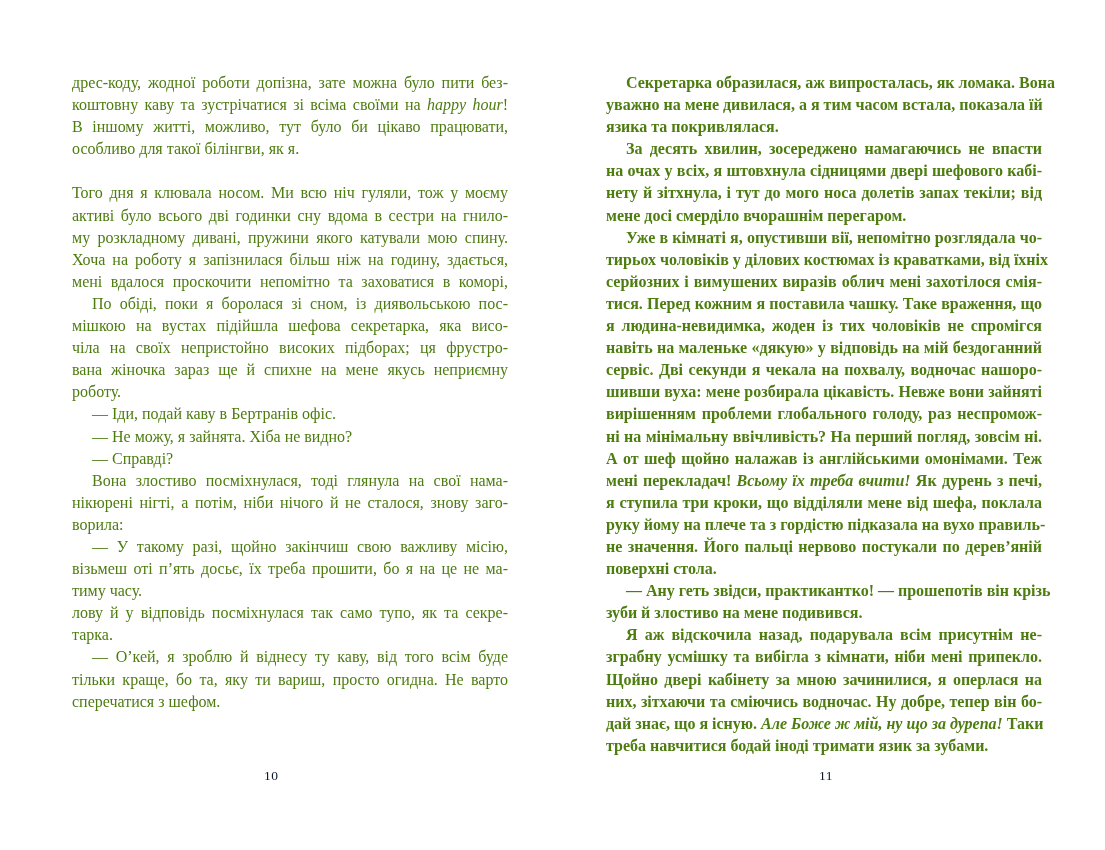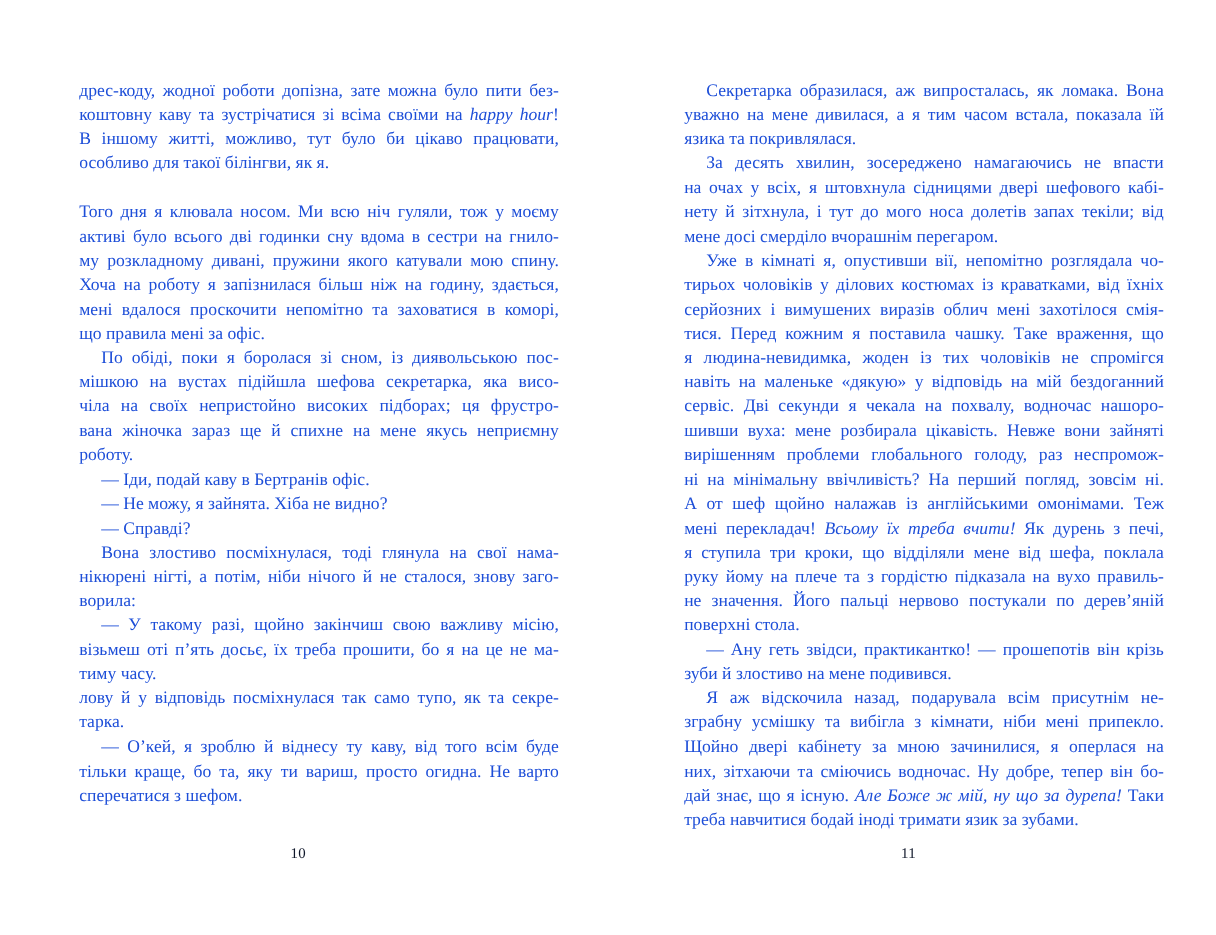--- a/index.html
+++ b/index.html
@@ -12,26 +12,26 @@
     width: 1105px;
     height: 850px;
     background: #ffffff;
     overflow: hidden;
     font-family: "Liberation Serif", "DejaVu Serif", serif;
   }
   .page-text {
     position: absolute;
     top: 72px;
     width: 436px;
-    color: #1d4ed8;
+    color: #4d7c0f;
     font-size: 16px;
     line-height: 22.1px;
   }
   #left-text  { left: 72px;  }
-  #right-text { left: 622px; }
+  #right-text { left: 606px; font-weight: bold; }
   .line {
     white-space: nowrap;
   }
   .line.j {
     text-align: justify;
     text-align-last: justify;
   }
   .line.ind {
     text-indent: 20px;
   }
@@ -60,21 +60,20 @@
       <div class="line j"><span>дрес-коду, жодної роботи допізна, зате можна було пити без-</span></div>
       <div class="line j"><span>коштовну каву та зустрічатися зі всіма своїми на </span><span class="it">happy hour</span><span>!</span></div>
       <div class="line j"><span>В іншому житті, можливо, тут було би цікаво працювати,</span></div>
       <div class="line"><span>особливо для такої білінгви, як я.</span></div>
       <div class="spacer"></div>
       <div class="line j"><span>Того дня я клювала носом. Ми всю ніч гуляли, тож у моєму</span></div>
       <div class="line j"><span>активі було всього дві годинки сну вдома в сестри на гнило-</span></div>
       <div class="line j"><span>му розкладному дивані, пружини якого катували мою спину.</span></div>
       <div class="line j"><span>Хоча на роботу я запізнилася більш ніж на годину, здається,</span></div>
       <div class="line j"><span>мені вдалося проскочити непомітно та заховатися в коморі,</span></div>
-      <div class="line"><span>що правила мені за офіс.</span></div>
       <div class="line j ind"><span>По обіді, поки я боролася зі сном, із диявольською пос-</span></div>
       <div class="line j"><span>мішкою на вустах підійшла шефова секретарка, яка висо-</span></div>
       <div class="line j"><span>чіла на своїх непристойно високих підборах; ця фрустро-</span></div>
       <div class="line j"><span>вана жіночка зараз ще й спихне на мене якусь неприємну</span></div>
       <div class="line"><span>роботу.</span></div>
       <div class="line ind"><span>— Іди, подай каву в Бертранів офіс.</span></div>
       <div class="line ind"><span>— Не можу, я зайнята. Хіба не видно?</span></div>
       <div class="line ind"><span>— Справді?</span></div>
       <div class="line j ind"><span>Вона злостиво посміхнулася, тоді глянула на свої нама-</span></div>
       <div class="line j"><span>нікюрені нігті, а потім, ніби нічого й не сталося, знову заго-</span></div>

